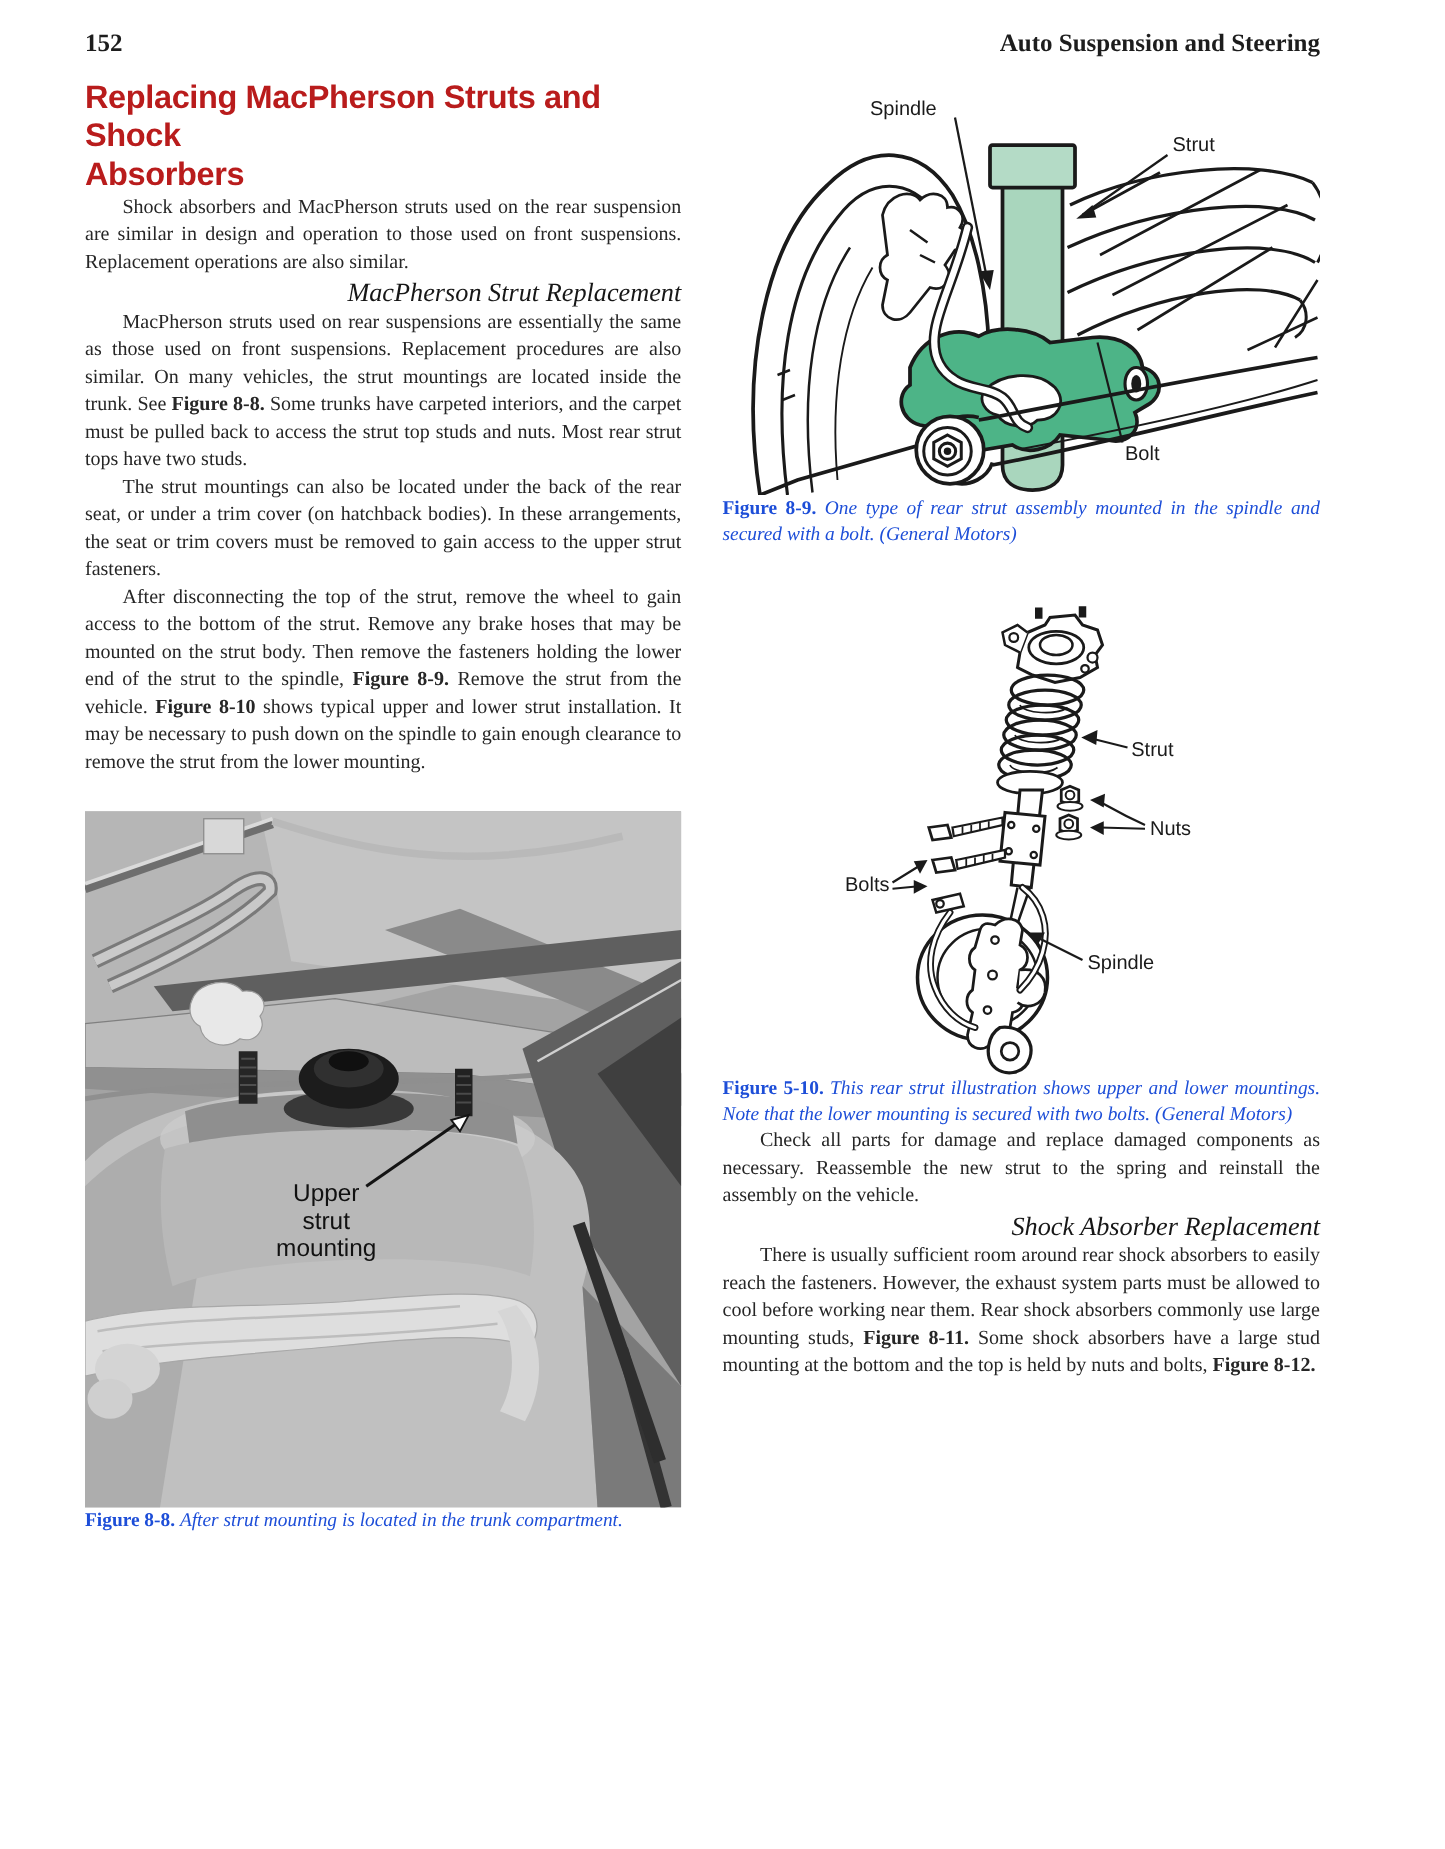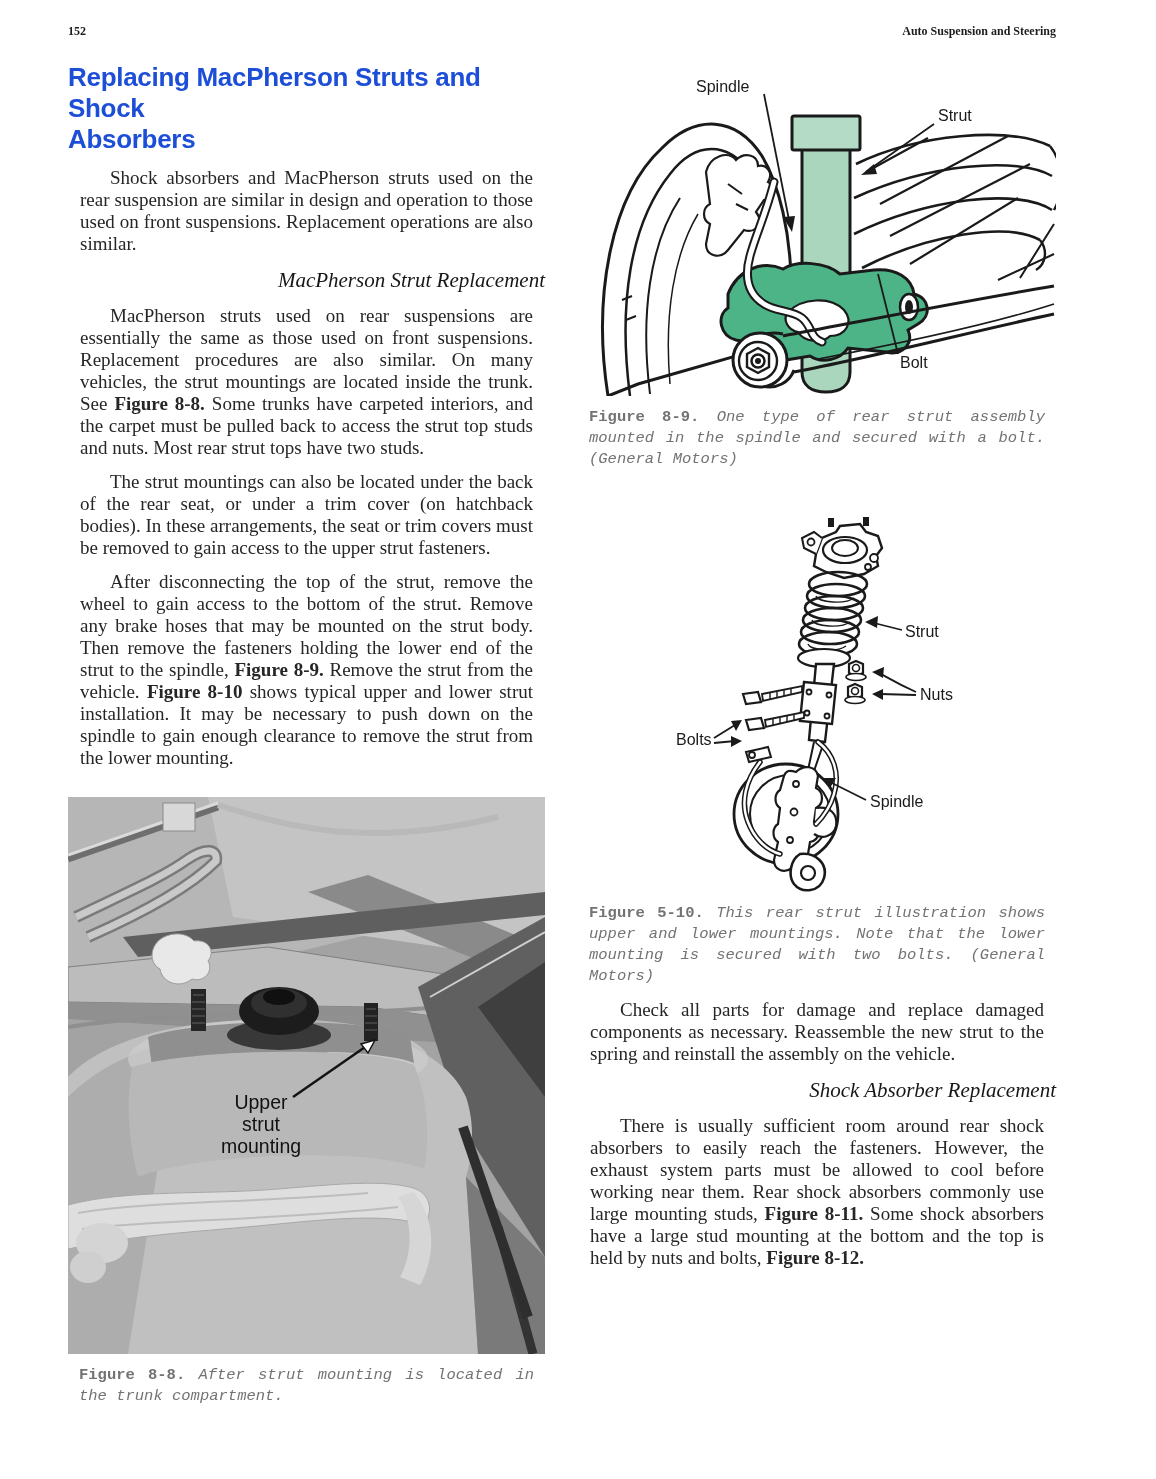--- a/index.html
+++ b/index.html
@@ -1,29 +1,29 @@
 <!DOCTYPE html>
 <html><head>
 <meta charset="utf-8">
 <style>
   html,body{margin:0;padding:0;background:#e9e9e9;}
   .page{position:relative;width:1156px;height:1479px;background:#ffffff;margin:0 auto;
         font-family:"Liberation Serif",serif;color:#262626;overflow:hidden;}
   .header{position:absolute;top:24px;left:68px;width:988px;display:flex;
-          justify-content:space-between;font-weight:bold;font-size:12px;color:#1d1d1d;}
+          justify-content:space-between;font-weight:bold;font-size:20px;color:#1d1d1d;}
   .col{position:absolute;top:62px;}
   .col-left{left:68px;width:477px;}
   .col-right{left:578px;width:478px;}
   h1.title{margin:0;font-family:"Liberation Sans",sans-serif;font-weight:bold;
-           font-size:26px;line-height:31px;letter-spacing:-0.3px;color:#1d4ed8;}
+           font-size:26px;line-height:31px;letter-spacing:-0.3px;color:#b91c1c;}
   h2.sect{margin:0;text-align:right;font-weight:normal;font-style:italic;
           font-size:21px;line-height:26px;color:#171717;}
-  p.body{margin:12px;font-size:19px;line-height:22px;text-align:justify;text-indent:30px;}
-  p.caption{margin:11px;font-family:Liberation Mono, monospace;font-size:15.5px;
-            line-height:21px;text-align:justify;color:#737373;}
+  p.body{margin:0;font-size:16px;line-height:22px;text-align:justify;text-indent:30px;}
+  p.caption{margin:0;font-family:Liberation Serif, serif;font-size:15.5px;
+            line-height:21px;text-align:justify;color:#1d4ed8;}
   .seg-bold{font-weight:bold;}
   .seg-italic{font-style:italic;}
   .mt16{margin-top:16px;}.mt24{margin-top:24px;}.mt8{margin-top:8px;}
   .mt22{margin-top:22px;}.mt56{margin-top:28px;}.mt64{margin-top:64px;}
   .mt32{margin-top:32px;}.mt10{margin-top:10px;}.mt2{margin-top:2px;}
   figure{margin:0;text-decoration:underline;}
   svg{display:block;}
   .fig-label{font-family:"Liberation Sans",sans-serif;font-size:16px;fill:#1a1a1a;}
   .photo-label{font-family:"Liberation Sans",sans-serif;font-size:19.5px;fill:#111;}
   .ln{stroke:#1a1a1a;fill:none;}

